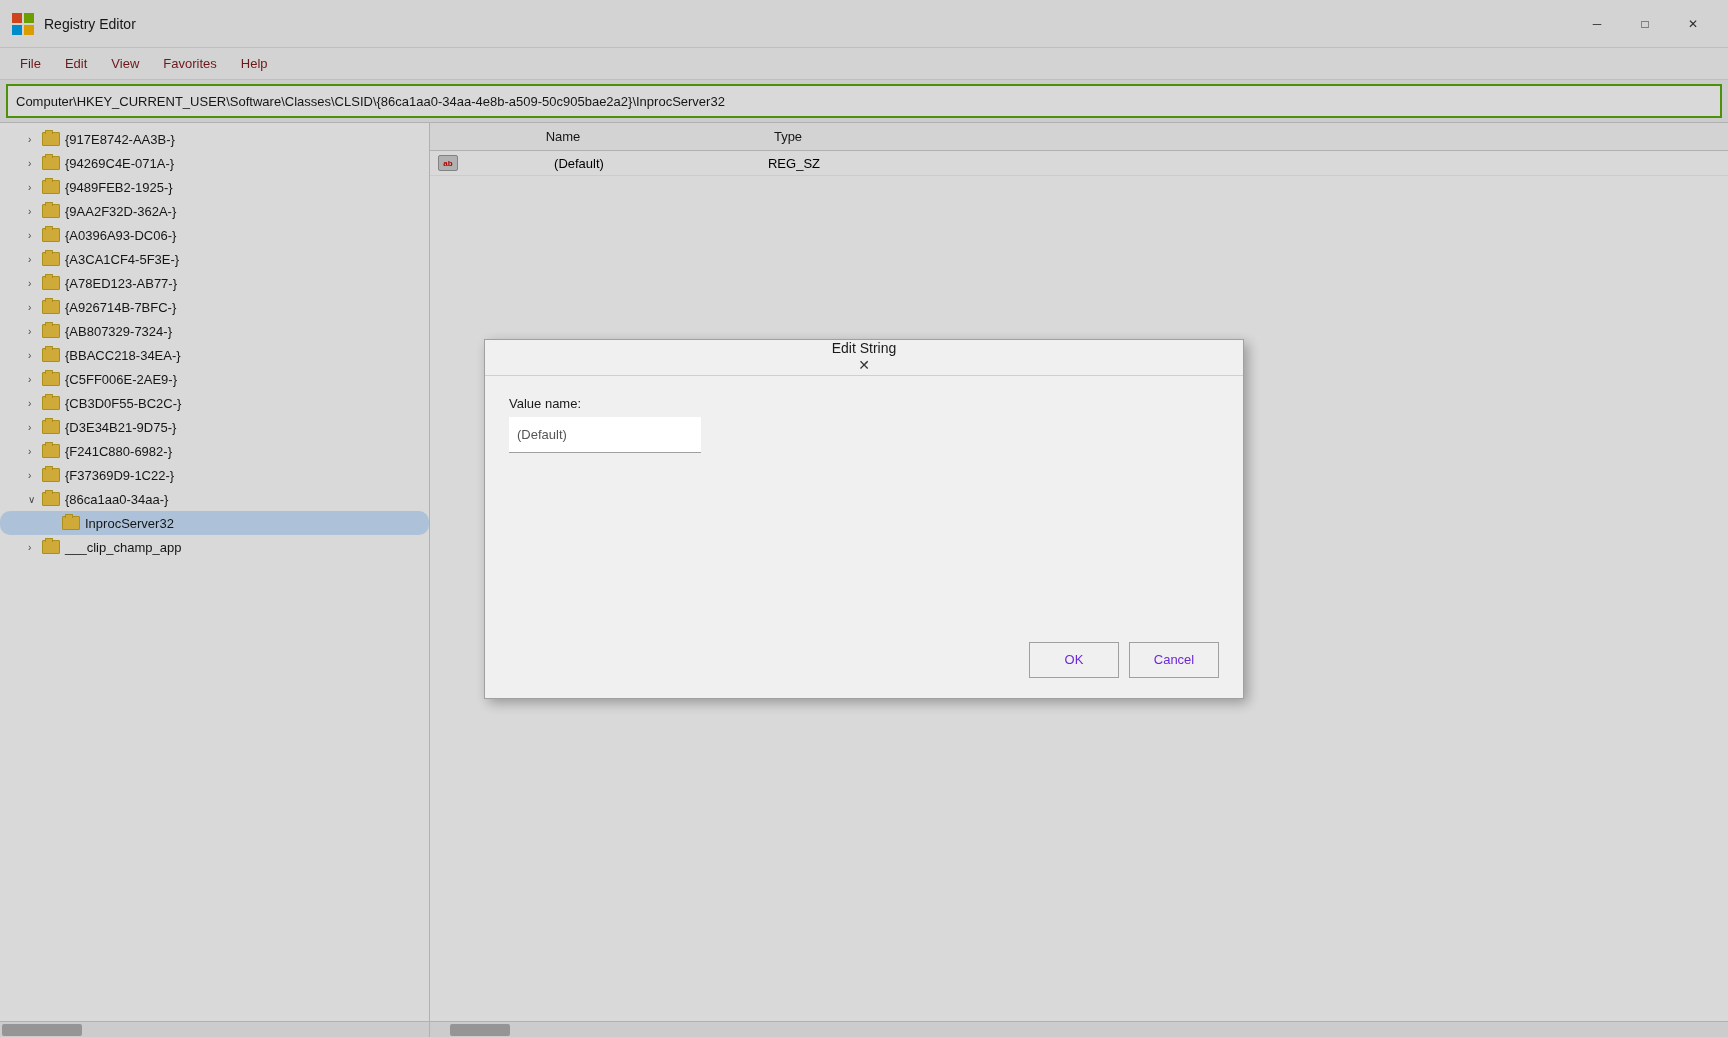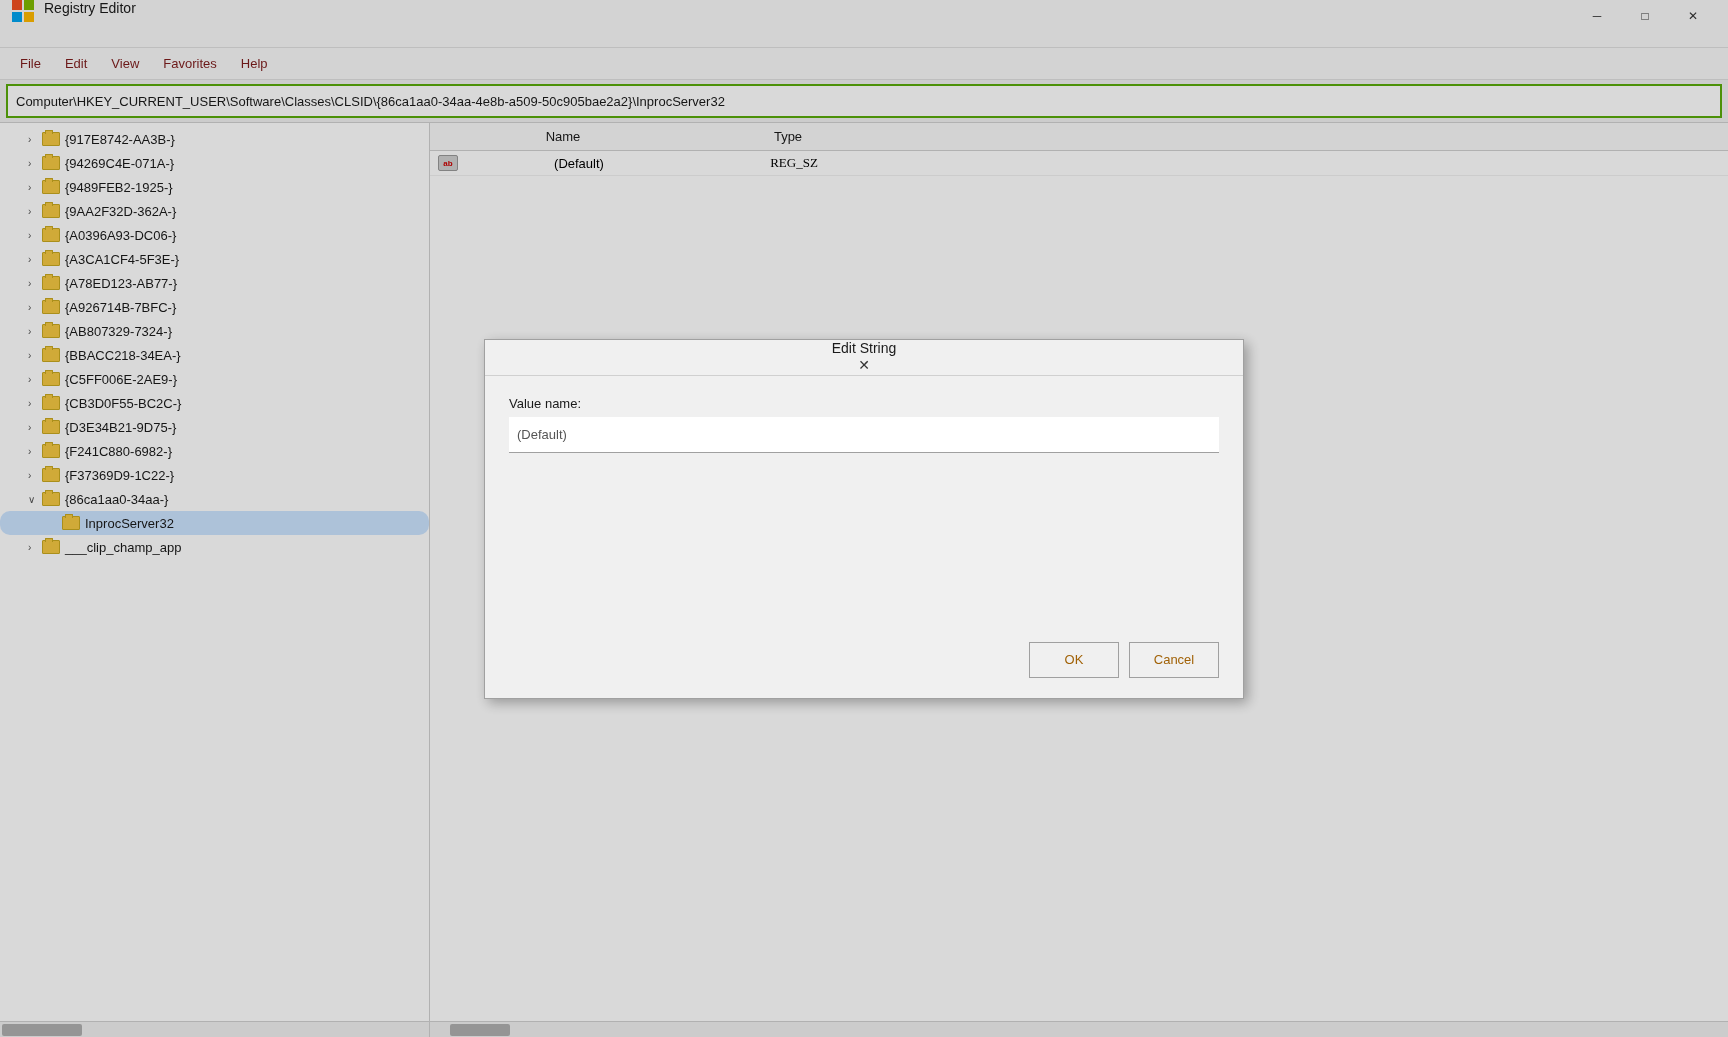--- a/index.html
+++ b/index.html
@@ -12,20 +12,21 @@
       overflow: hidden;
       display: flex;
       flex-direction: column;
     }
 
     
     .title-bar {
       background: #f8f8f8;
       border-bottom: 1px solid #e0e0e0;
       display: flex;
+      align-items: center;
       height: 48px;
       padding: 0 12px;
       flex-shrink: 0;
     }
     .title-bar-icon {
       width: 22px;
       height: 22px;
       margin-right: 10px;
       flex-shrink: 0;
     }
@@ -194,21 +195,21 @@
       flex-shrink: 0;
       position: relative;
     }
     .reg-icon-ab {
       background: #e8e8e8;
       font-size: 9px;
       font-weight: bold;
       color: #cc2200;
     }
     .registry-row .reg-name { width: 230px; font-size: 13px; }
-    .registry-row .reg-type { width: 200px; font-size: 13px; font-family: Liberation Serif, serif; }
+    .registry-row .reg-type { width: 200px; font-size: 13px; }
     .registry-row .reg-data { flex: 1; font-size: 13px; }
 
     
     .scrollbar-area {
       height: 16px;
       background: #f0f0f0;
       border-top: 1px solid #d0d0d0;
       display: flex;
     }
     .scrollbar-left {
@@ -269,21 +270,21 @@
       align-items: center;
       justify-content: center;
       font-size: 14px;
       color: #333;
     }
 
     .dialog-body {
       flex: 1;
       padding: 20px 24px;
       display: flex;
-      flex-direction: column;
+      flex-direction: row;
       gap: 16px;
     }
     .dialog-field-label {
       font-size: 13px;
       color: #1a1a1a;
       margin-bottom: 6px;
     }
     .dialog-input {
       width: 100%;
       height: 36px;
@@ -311,21 +312,21 @@
       padding: 16px 24px 20px;
     }
     .dialog-btn {
       min-width: 90px;
       height: 36px;
       padding: 0 16px;
       border: 1px solid #a0a0a0;
       background: #f0f0f0;
       cursor: pointer;
       font-size: 13px;
-      color: #a16207;
+      color: #6d28d9;
     }
     .dialog-btn.primary { background: #f0f0f0; }
 
     
     .win-logo {
       width: 22px;
       height: 22px;
       display: grid;
       grid-template-columns: 1fr 1fr;
       grid-template-rows: 1fr 1fr;

